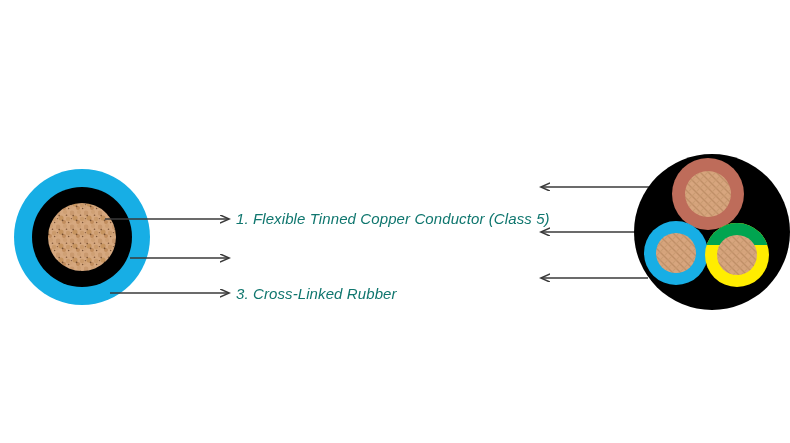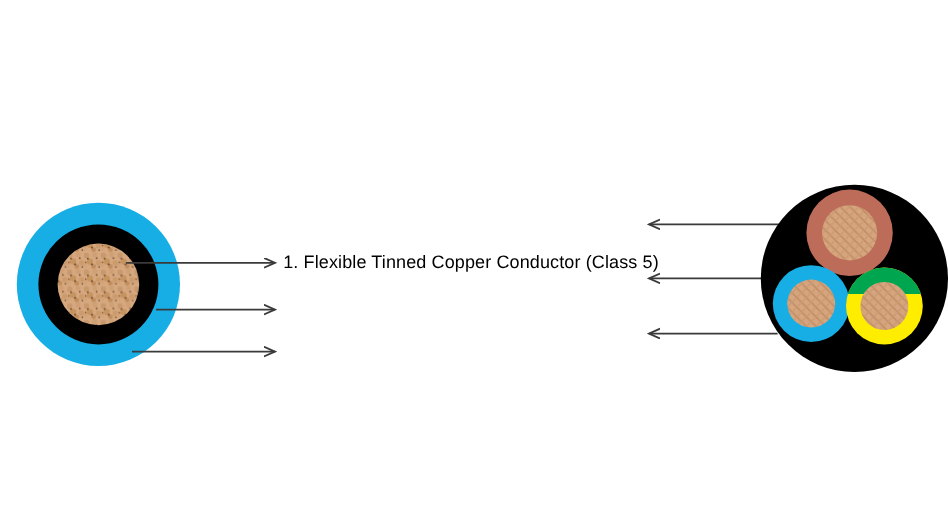--- a/index.html
+++ b/index.html
@@ -24,24 +24,25 @@
     top: 0;
     width: 790px;
     height: 443px;
     display: block;
   }
   .callout-label {
     position: absolute;
     font-family: "Liberation Sans", sans-serif;
     font-size: 15px;
     font-weight: 400;
-    color: #000000;
+    color: #0f766e;
     white-space: nowrap;
     letter-spacing: 0.1px;
     line-height: 1;
+    font-style: italic;
   }
   #label-1 { left: 236px; top: 211px; }
   #label-2 { left: 236px; top: 250px; }
   #label-3 { left: 236px; top: 286px; }
 </style>
 </head>
 <body>
 
 <div id="stage">
 
@@ -117,14 +118,15 @@
         <circle cx="737" cy="255" r="32" fill="#ffed00"></circle>
         <g clip-path="url(#earth-green-clip)">
           <circle cx="737" cy="255" r="32" fill="#00a550"></circle>
         </g>
         <circle cx="737" cy="255" r="20" fill="url(#copper-hatch)"></circle>
       </g>
     </g>
   </svg>
 
   <div id="label-1" class="callout-label">1. Flexible Tinned Copper Conductor (Class 5)</div>
+  <div id="label-3" class="callout-label">3. Cross-Linked Rubber</div>
 
 </div>
 
 </body></html>

